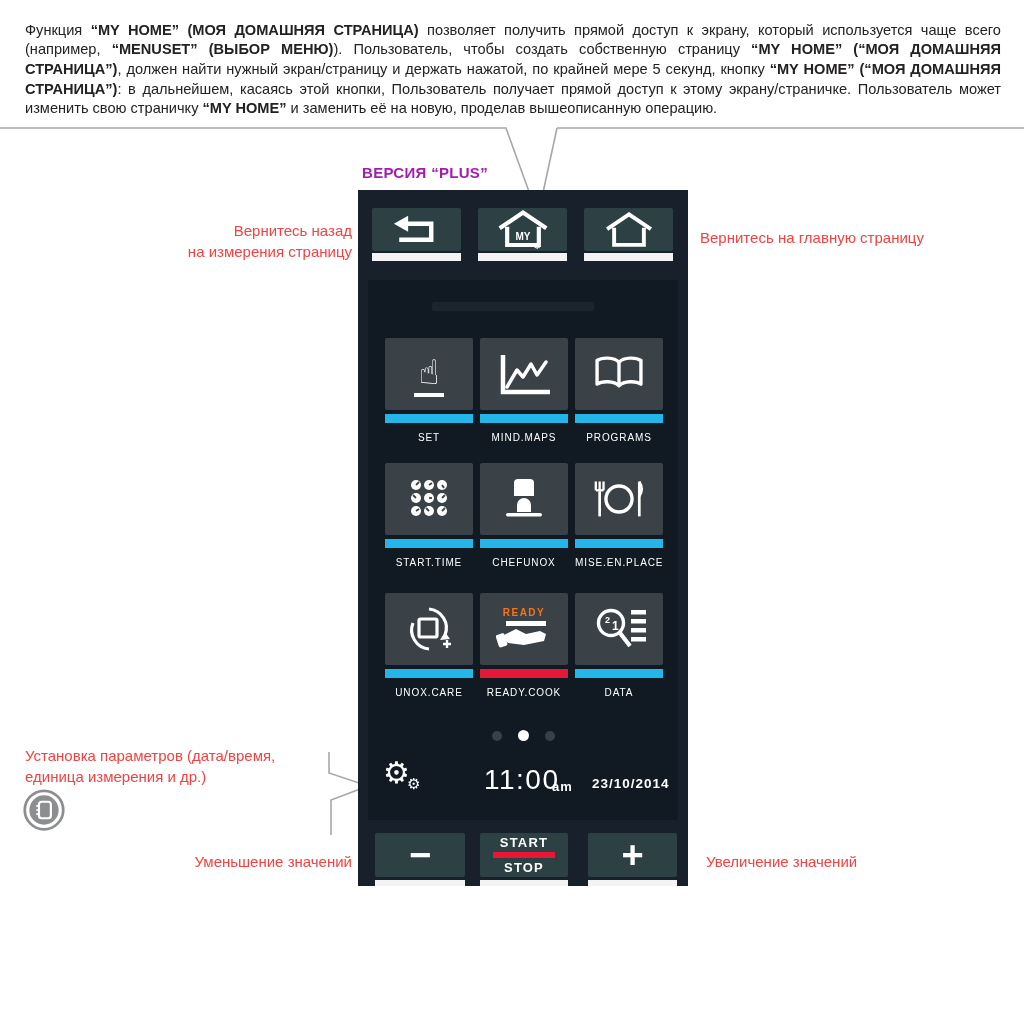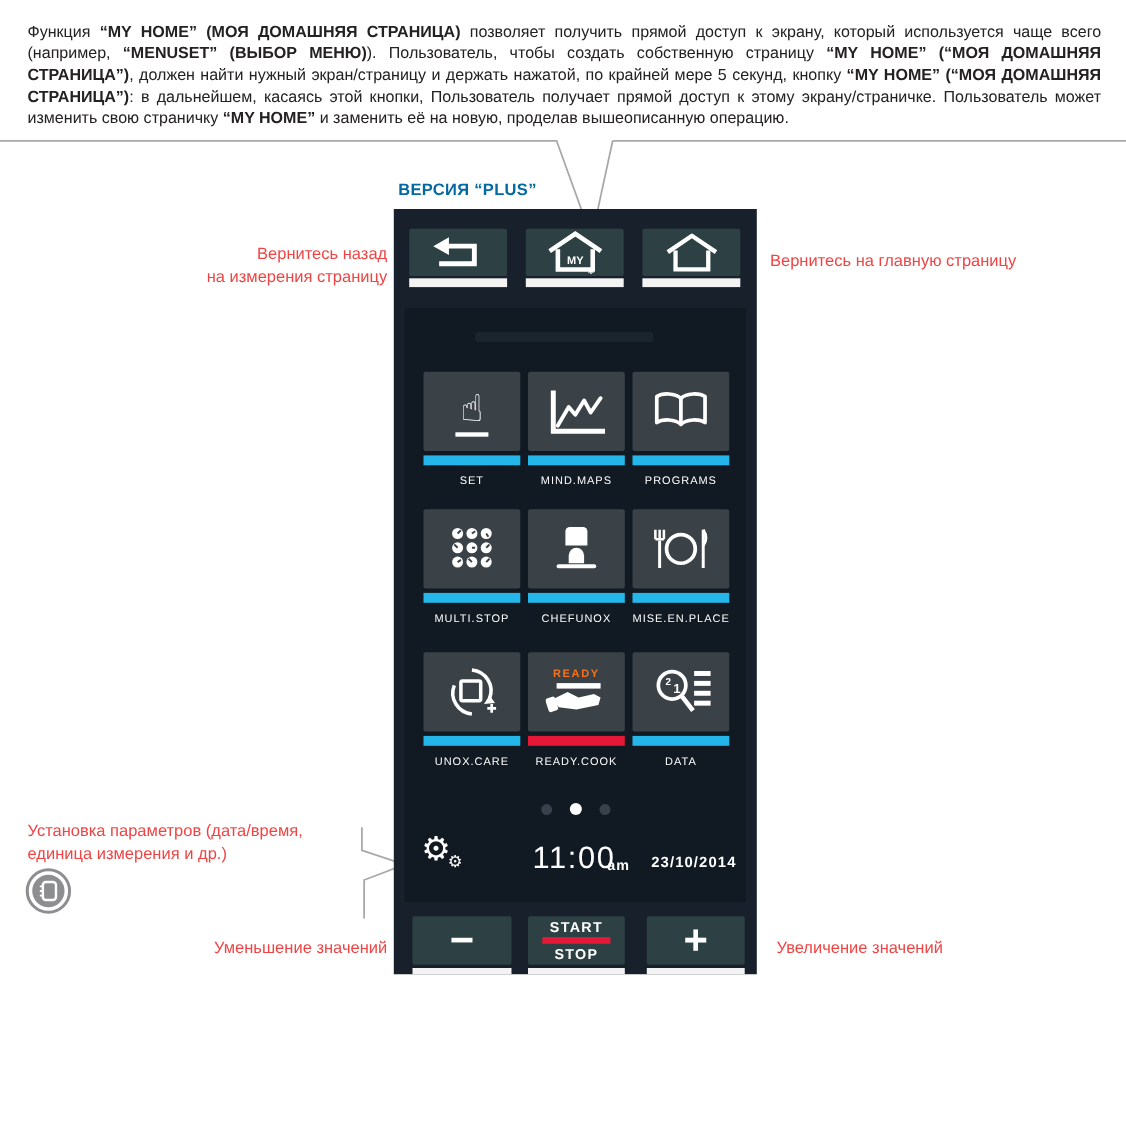--- a/index.html
+++ b/index.html
@@ -5,21 +5,21 @@
   html,body{margin:0;padding:0;background:#fff;}
   .canvas{position:relative;width:1024px;height:886px;background:#fff;overflow:hidden;
           font-family:"Liberation Sans", sans-serif;}
   
   .intro{position:absolute;left:25px;top:6px;width:976px;font-size:14.6px;line-height:19.7px;
          color:#242122;text-align:justify;}
   .intro .b{font-weight:bold;}
   
   svg.lines{position:absolute;left:0;top:0;width:1024px;height:1024px;pointer-events:none;}
   
-  .version{position:absolute;left:362px;top:164px;font-size:15px;font-weight:bold;color:#0369a1;letter-spacing:.3px;}
+  .version{position:absolute;left:362px;top:164px;font-size:15px;font-weight:bold;color:#a21caf;letter-spacing:.3px;}
   
   .panel{position:absolute;left:358px;top:190px;width:330px;height:716px;background:#18212b;}
   .screen{position:absolute;left:10px;top:90px;width:310px;height:540px;background:#111a22;}
   .watermark{position:absolute;left:74px;top:112px;width:162px;height:9px;background:rgba(120,140,155,.10);border-radius:2px;}
   .navbtn{position:absolute;top:18px;width:89px;height:43px;background:#2d4044;border-radius:2px;
           display:flex;align-items:center;justify-content:center;}
   .navbar{position:absolute;top:63px;width:89px;height:8px;background:#f3f3f3;}
   .cell{position:absolute;width:88px;text-align:center;}
   .tile{width:88px;height:72px;background:#3a4147;border-radius:2px;display:flex;align-items:center;justify-content:center;flex-direction:column;}
   .bar{width:88px;height:9px;background:#24b6e8;margin-top:4px;}
@@ -143,21 +143,21 @@
             <path d="M9 21 L6 18"></path>
               <path d="M22 21 L25 21"></path>
               <path d="M35 21 L38 18"></path>
             <path d="M9 34 L12 32"></path>
               <path d="M22 34 L19 31"></path>
               <path d="M35 34 L38 31"></path>
           </g>
         </svg>
       </div>
       <div class="bar"></div>
-      <div class="tlabel">MULTI.STOP</div>
+      <div class="tlabel">START.TIME</div>
     </div>
     <div class="cell" style="left:122px;top:273px">
       <div class="tile">
         <svg width="48" height="46" viewBox="0 0 48 44">
           <path d="M18 2 h12 a4 4 0 0 1 4 4 v13 h-20 v-13 a4 4 0 0 1 4 -4 z" fill="#fff"></path>
           <path d="M17 28 a7 7 0 0 1 14 0 v7 h-14 z" fill="#fff"></path>
           <rect x="6" y="36" width="36" height="3.5" rx="1.7" fill="#fff"></rect>
         </svg>
       </div>
       <div class="bar"></div>

